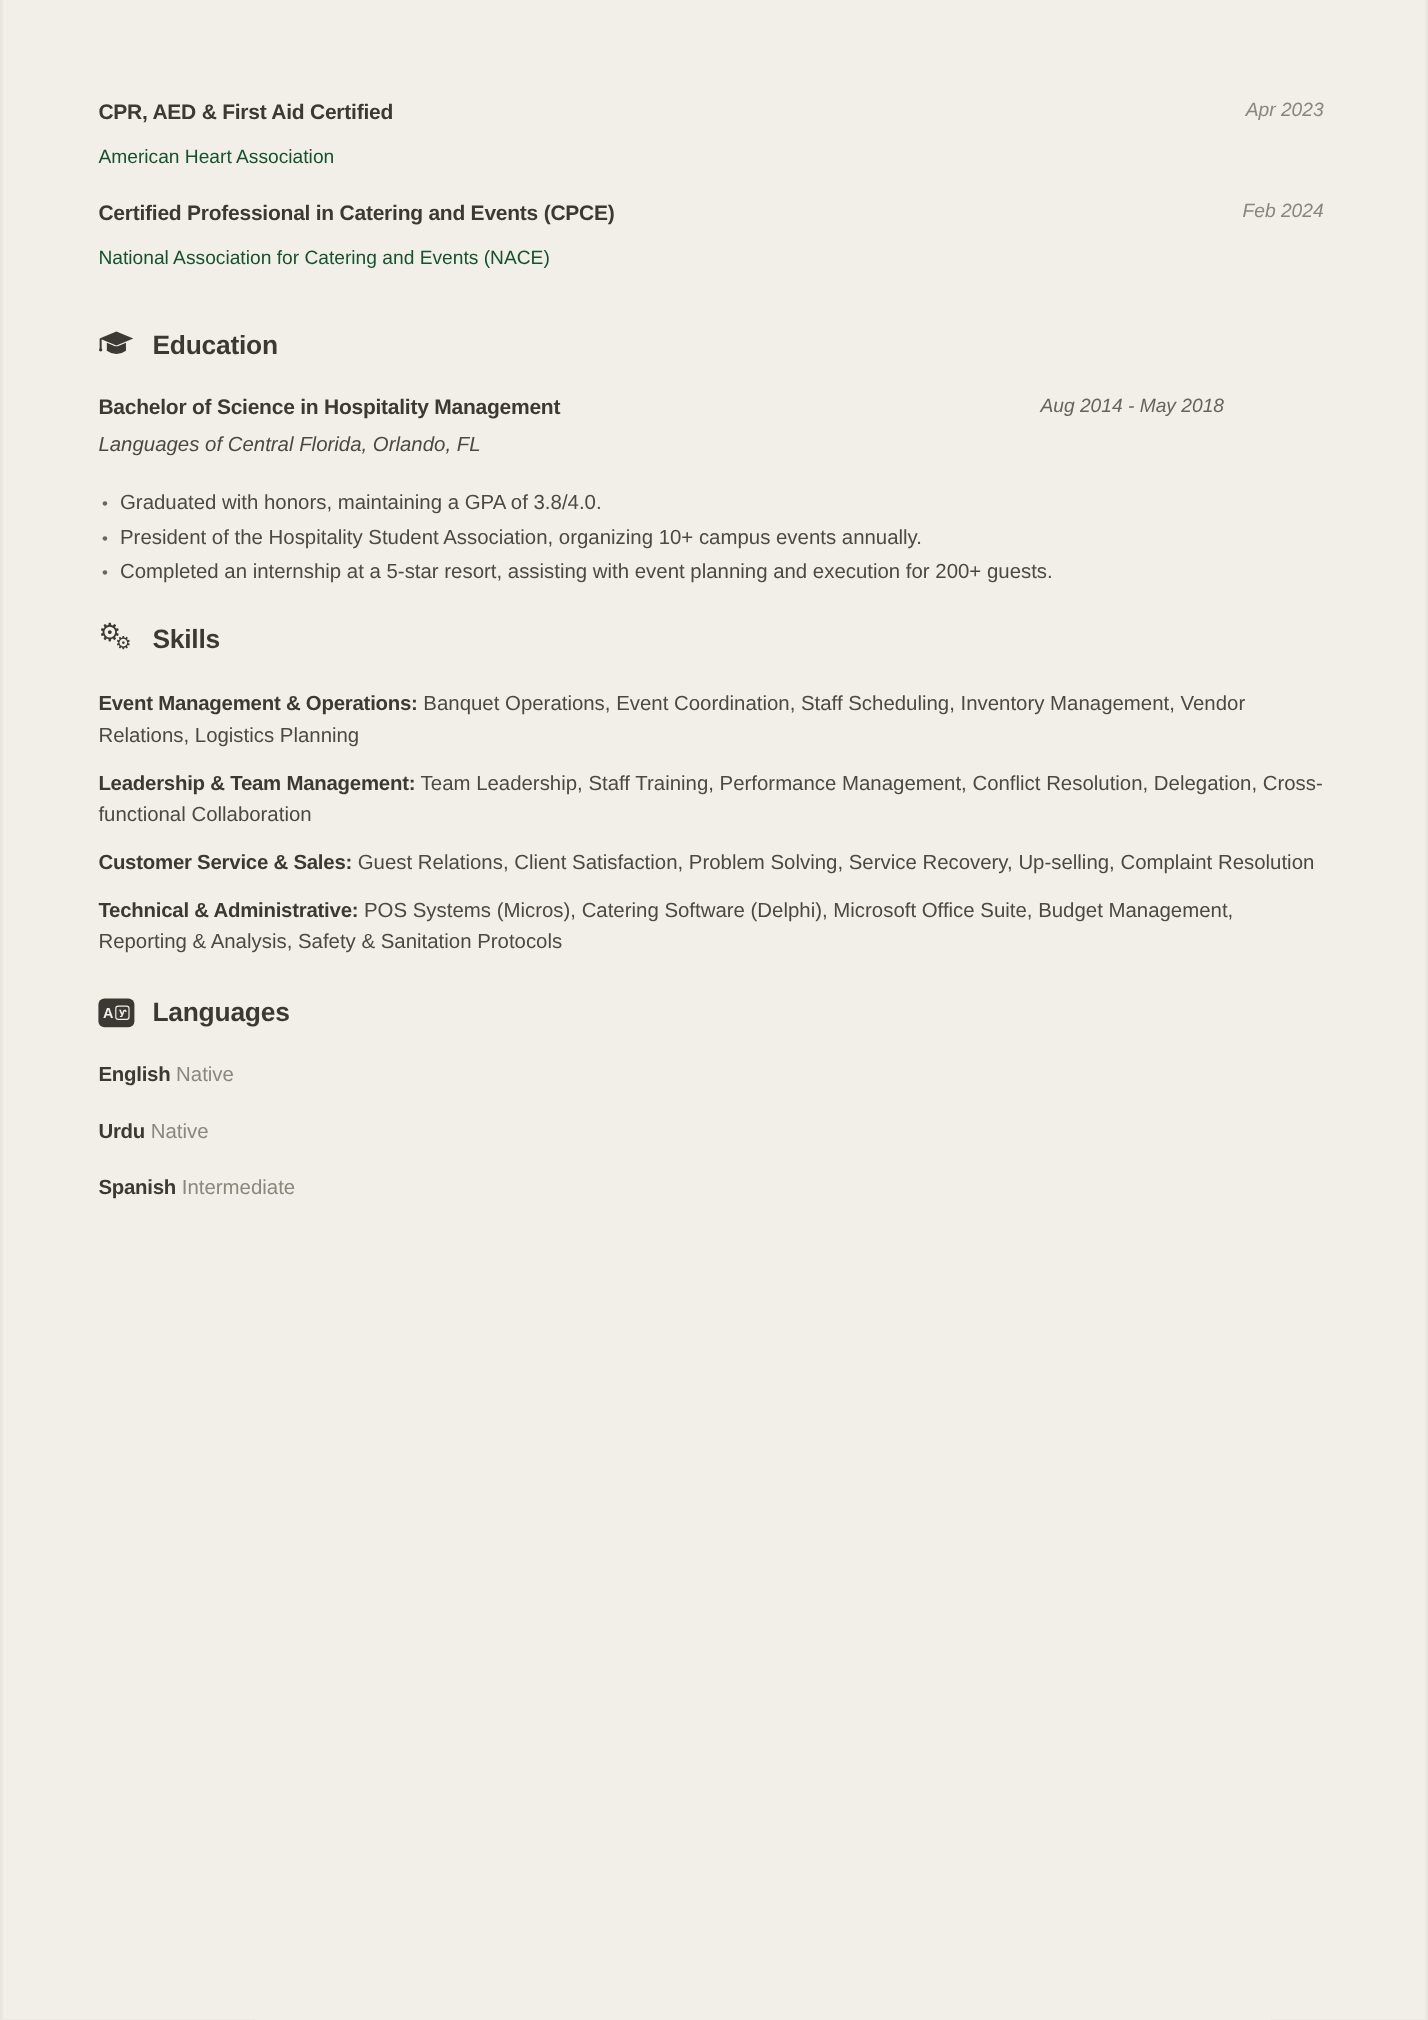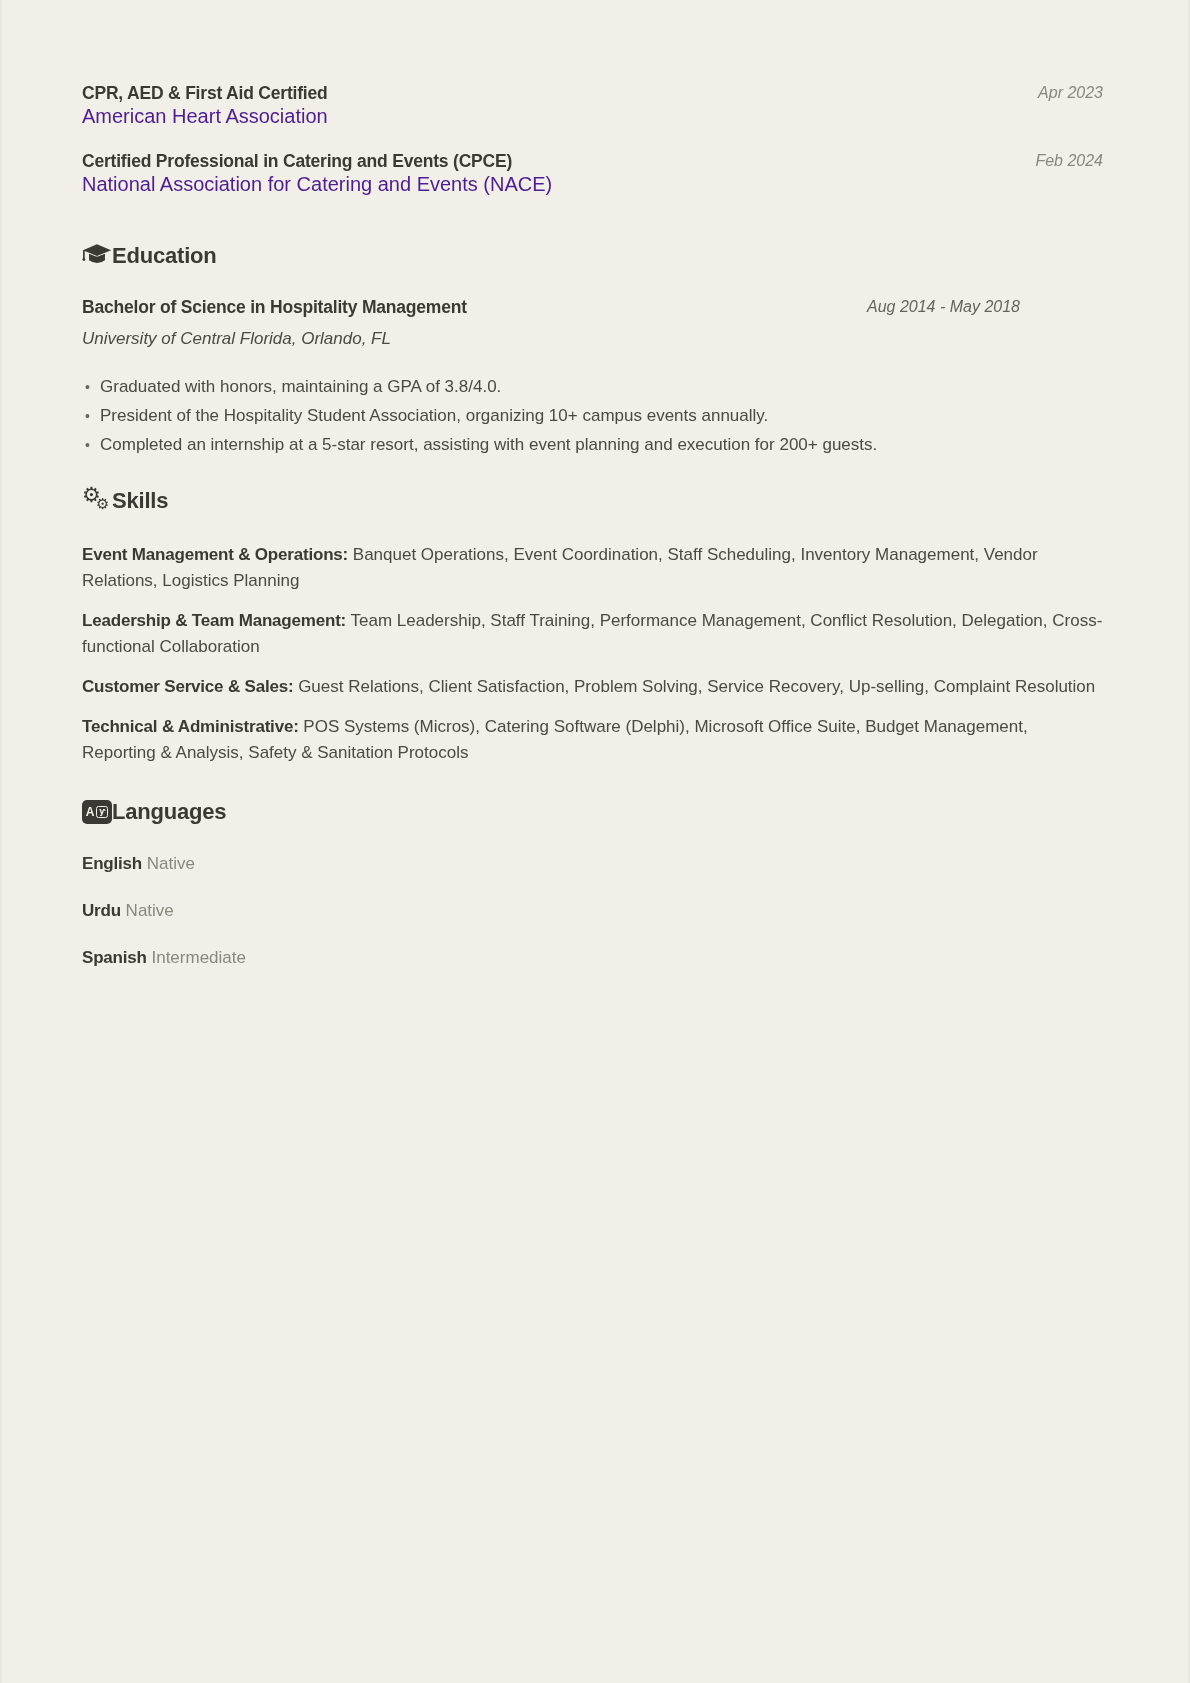--- a/index.html
+++ b/index.html
@@ -16,26 +16,26 @@
     overflow: hidden;
   }
 
   
   .cert-row { display: flex; justify-content: space-between; align-items: flex-start; }
   .cert-row + .cert-row { margin-top: 22px; }
   .cert-title {
     font-size: 17.5px; line-height: 24px; font-weight: 700;
     color: #3b3933; letter-spacing: -0.2px;
   }
-  .cert-issuer { font-size: 20px; line-height: 22px; color: #4c1d95; margin-top: 0; }
+  .cert-issuer { font-size: 16px; line-height: 22px; color: #14532d; margin-top: 16px; }
   .date-italic { font-style: italic; font-size: 16px; line-height: 24px; color: #8a867d; white-space: nowrap; }
 
   
   .sec-head {
-    display: flex; align-items: center; 
+    display: flex; align-items: center; gap: 15px;
     font-size: 22px; line-height: 30px; font-weight: 700;
     color: #3b3933; letter-spacing: -0.2px;
   }
   .sec-head.edu   { margin-top: 46px; }
   .sec-head.skill { margin-top: 28px; }
   .sec-head.lang  { margin-top: 31px; }
   .sec-icon { display: inline-flex; align-items: center; justify-content: center; width: 30px; flex: 0 0 30px; }
 
   
   .gears { position: relative; width: 30px; height: 26px; }
@@ -127,21 +127,21 @@
           <circle cx="4" cy="34.5" r="3" fill="#3b3933"></circle>
         </svg>
       </span>
       <span>Education</span>
     </h2>
 
     <div class="edu-row">
       <div class="degree">Bachelor of Science in Hospitality Management</div>
       <div class="date-italic edu-date">Aug 2014 - May 2018</div>
     </div>
-    <div class="school">University of Central Florida, Orlando, FL</div>
+    <div class="school">Languages of Central Florida, Orlando, FL</div>
 
     <ul class="edu-bullets">
       <li>Graduated with honors, maintaining a GPA of 3.8/4.0.</li>
       <li>President of the Hospitality Student Association, organizing 10+ campus events annually.</li>
       <li>Completed an internship at a 5-star resort, assisting with event planning and execution for 200+ guests.</li>
     </ul>
   </section>
 
   <section>
     <h2 class="sec-head skill">

